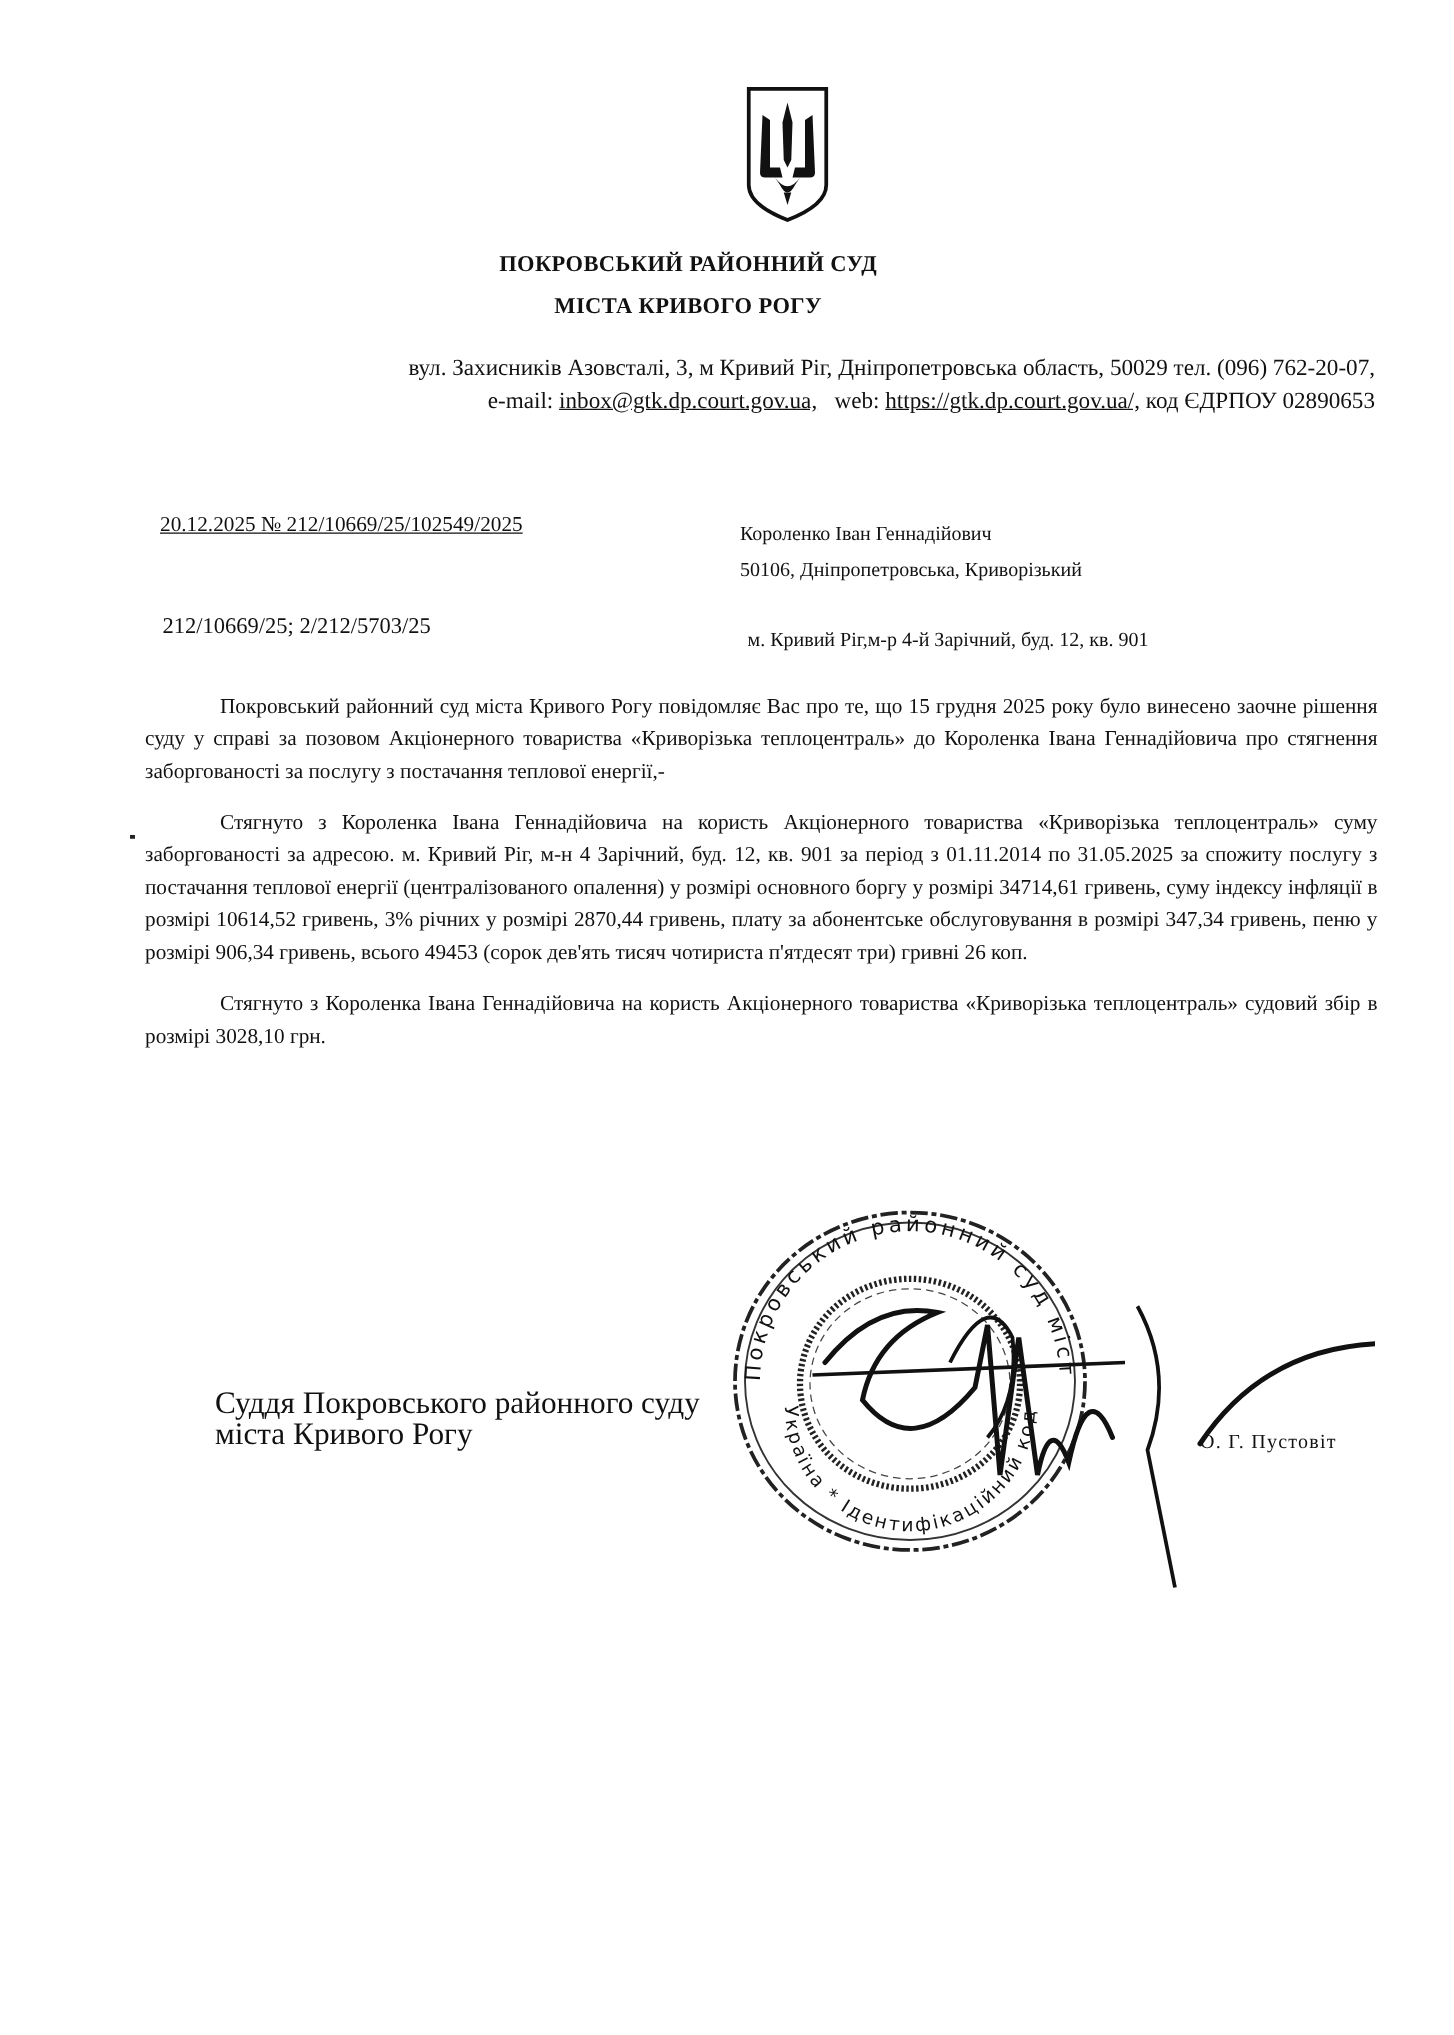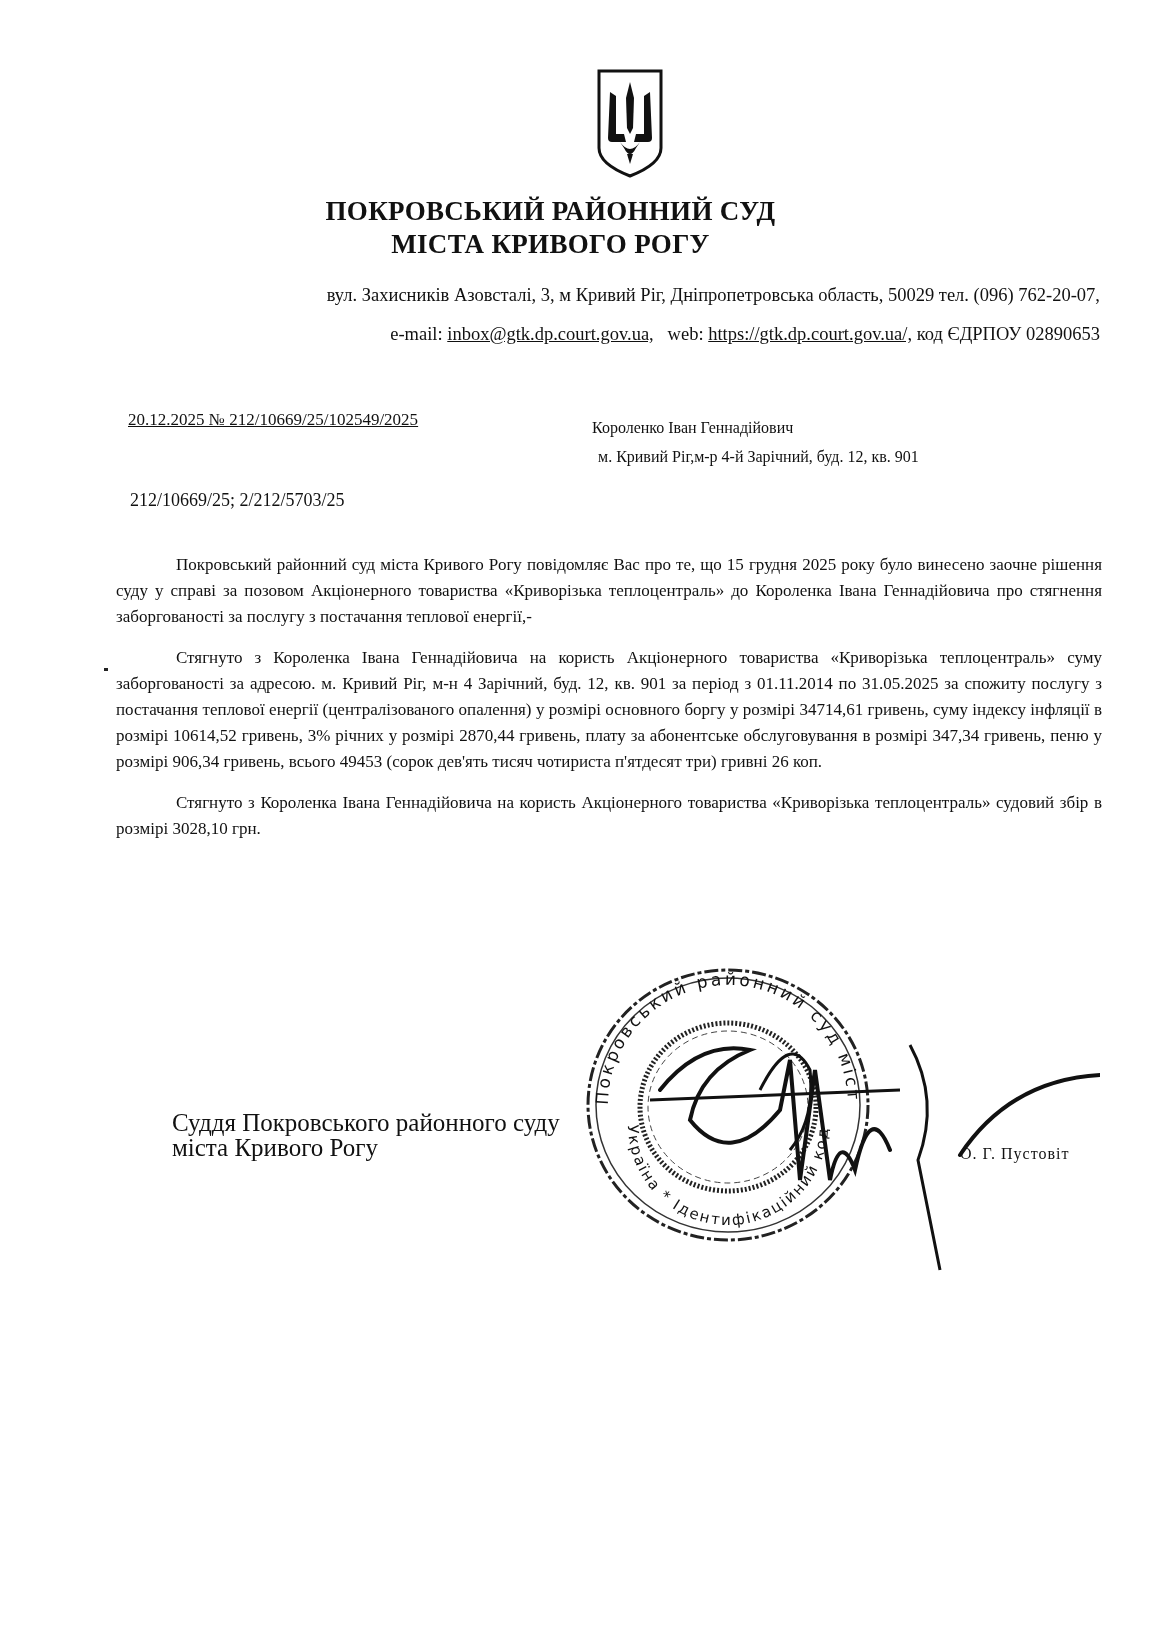--- a/index.html
+++ b/index.html
@@ -1,29 +1,29 @@
 <!DOCTYPE html>
 <html><head>
 <meta charset="utf-8">
 <style>
   html, body { margin: 0; padding: 0; background: #ffffff; }
   body { width: 1163px; height: 1628px; position: relative; overflow: hidden;
          font-family: "Liberation Serif", "DejaVu Serif", serif; color: #111; }
   .abs { position: absolute; }
   .emblem { left: 596px; top: 68px; width: 68px; height: 110px; }
   .court-title { left: 0; width: 1101px; text-align: center; font-weight: bold;
-                 font-size: 27px; line-height: 33px; top: 195px; letter-spacing: 0.3px; }
+                 font-size: 18px; line-height: 33px; top: 195px; letter-spacing: 0.3px; }
   .contacts { left: 150px; width: 950px; top: 282px; font-size: 18.5px; line-height: 26px; text-align: right; }
   .contacts .l1 { padding-left: 26px; white-space: nowrap; }
-  .contacts .l2 { padding-left: 72px; white-space: nowrap; margin-top: 13px; }
+  .contacts .l2 { padding-left: 72px; white-space: nowrap; }
   .u { text-decoration: underline; }
   .outref { left: 128px; top: 410px; font-size: 17px; text-decoration: underline; white-space: nowrap; }
   .caseref { left: 130px; top: 490px; font-size: 18px; white-space: nowrap; }
   .recipient { left: 592px; top: 413px; font-size: 16px; line-height: 29px; white-space: nowrap; }
-  .recipient .r3 { padding-left: 6px; }
+  .recipient .r3 { padding-left: 6px; margin-top: 27px; }
   .body-text { left: 116px; width: 986px; top: 552px; font-size: 17px; line-height: 26px; text-align: justify; }
   .body-text p { margin: 0 0 15px 0; text-indent: 60px; }
   .sign-role { left: 172px; top: 1110px; font-size: 25px; line-height: 25px; }
   .sign-name { left: 960px; top: 1145px; font-size: 16px; white-space: nowrap; letter-spacing: 1px; }
   .seal { left: 568px; top: 955px; width: 320px; height: 300px; }
   .signature { left: 640px; top: 1030px; width: 300px; height: 200px; }
   .tail-stroke { left: 900px; top: 1040px; width: 200px; height: 250px; }
   .speck { left: 104px; top: 668px; width: 4px; height: 3px; background: #222; }
 </style>
 </head>
@@ -55,20 +55,21 @@
     <span class="u">https://gtk.dp.court.gov.ua/,</span>
     <span>код ЄДРПОУ 02890653</span>
   </div>
 </div>
 
 <div class="abs outref">20.12.2025 № 212/10669/25/102549/2025</div>
 <div class="abs caseref">212/10669/25; 2/212/5703/25</div>
 
 <div class="abs recipient">
   <div>Короленко Іван Геннадійович</div>
+  <div>50106,  Дніпропетровська,  Криворізький</div>
   <div class="r3">м. Кривий Ріг,м-р 4-й Зарічний, буд. 12, кв. 901</div>
 </div>
 
 <div class="abs speck"></div>
 
 <div class="abs body-text">
   <p>Покровський районний суд міста Кривого Рогу  повідомляє Вас про те, що 15 грудня 2025 року було винесено заочне рішення суду у справі за позовом Акціонерного товариства «Криворізька тепло­централь» до Короленка Івана Геннадійовича про стягнення заборгованості за послугу з постачання теплової енергії,-</p>
   <p>Стягнуто з Короленка Івана Геннадійовича на користь Акціонерного товариства «Криворізька теплоцентраль» суму заборгованості за адресою. м. Кривий Ріг, м-н 4 Зарічний, буд. 12, кв. 901 за період з 01.11.2014 по 31.05.2025 за спожиту послугу з постачання теплової енергії (централізованого опалення) у розмірі основного боргу у розмірі 34714,61 гривень, суму індексу інфляції в розмірі 10614,52 гривень, 3% річних у розмірі 2870,44 гривень, плату за абонентське обслуговування в розмірі 347,34 гривень, пеню у розмірі 906,34 гривень, всього 49453 (сорок дев'ять тисяч чотириста п'ятдесят три) гривні 26 коп.</p>
   <p>Стягнуто з Короленка Івана Геннадійовича на користь Акціонерного товариства «Криворізька теплоцентраль» судовий збір в розмірі 3028,10 грн.</p>
 </div>

